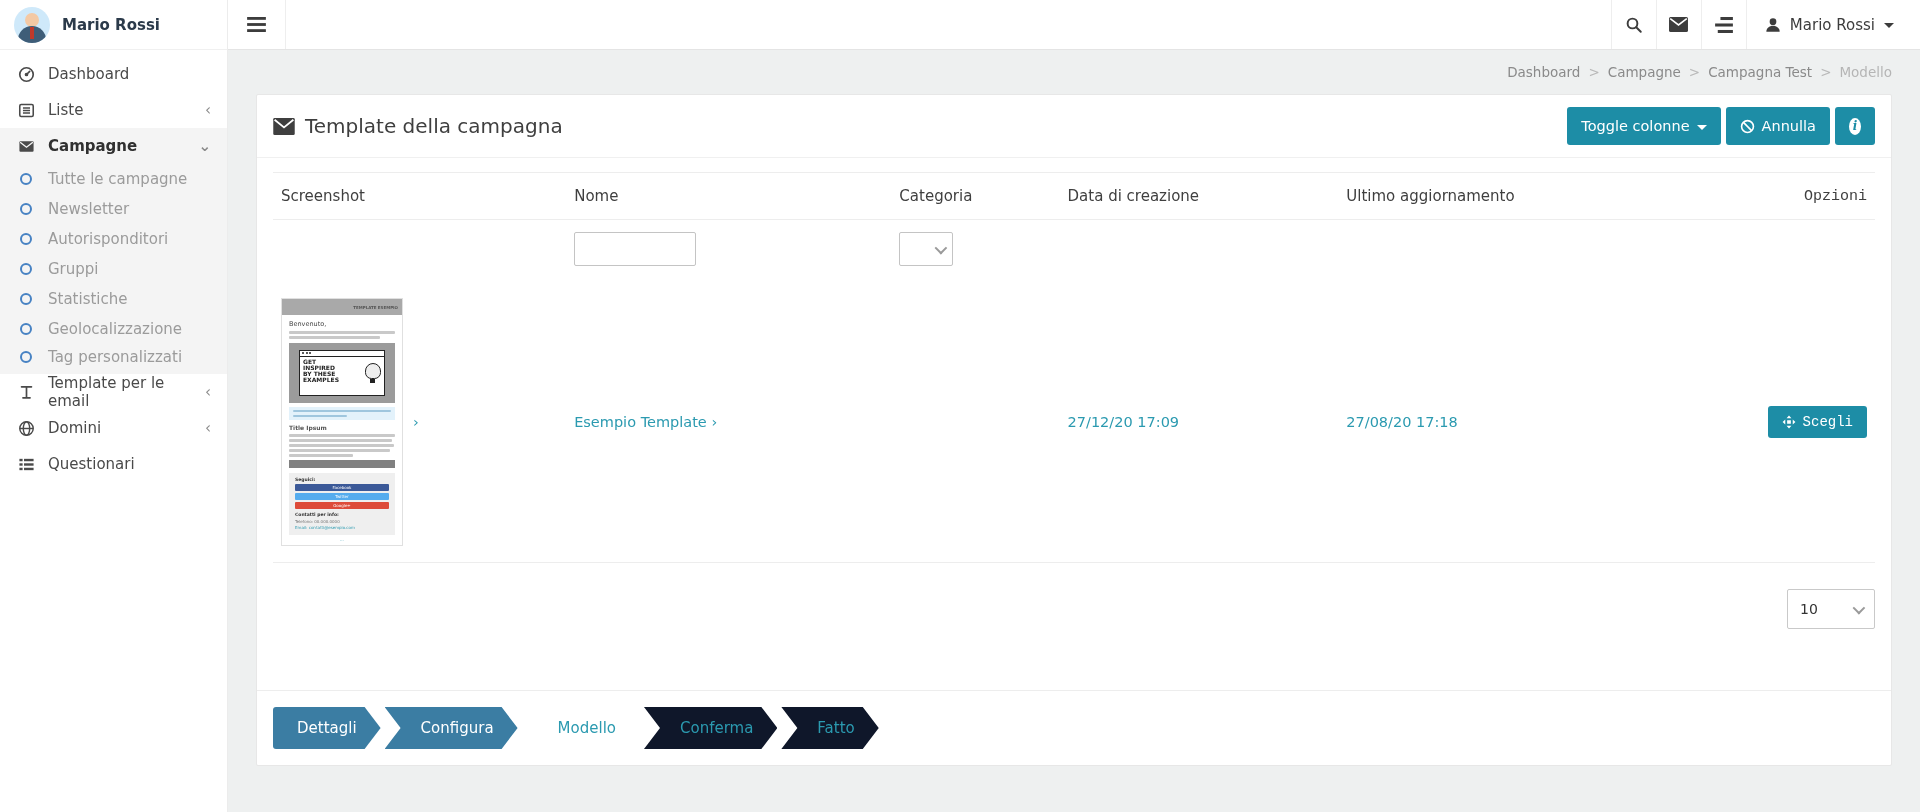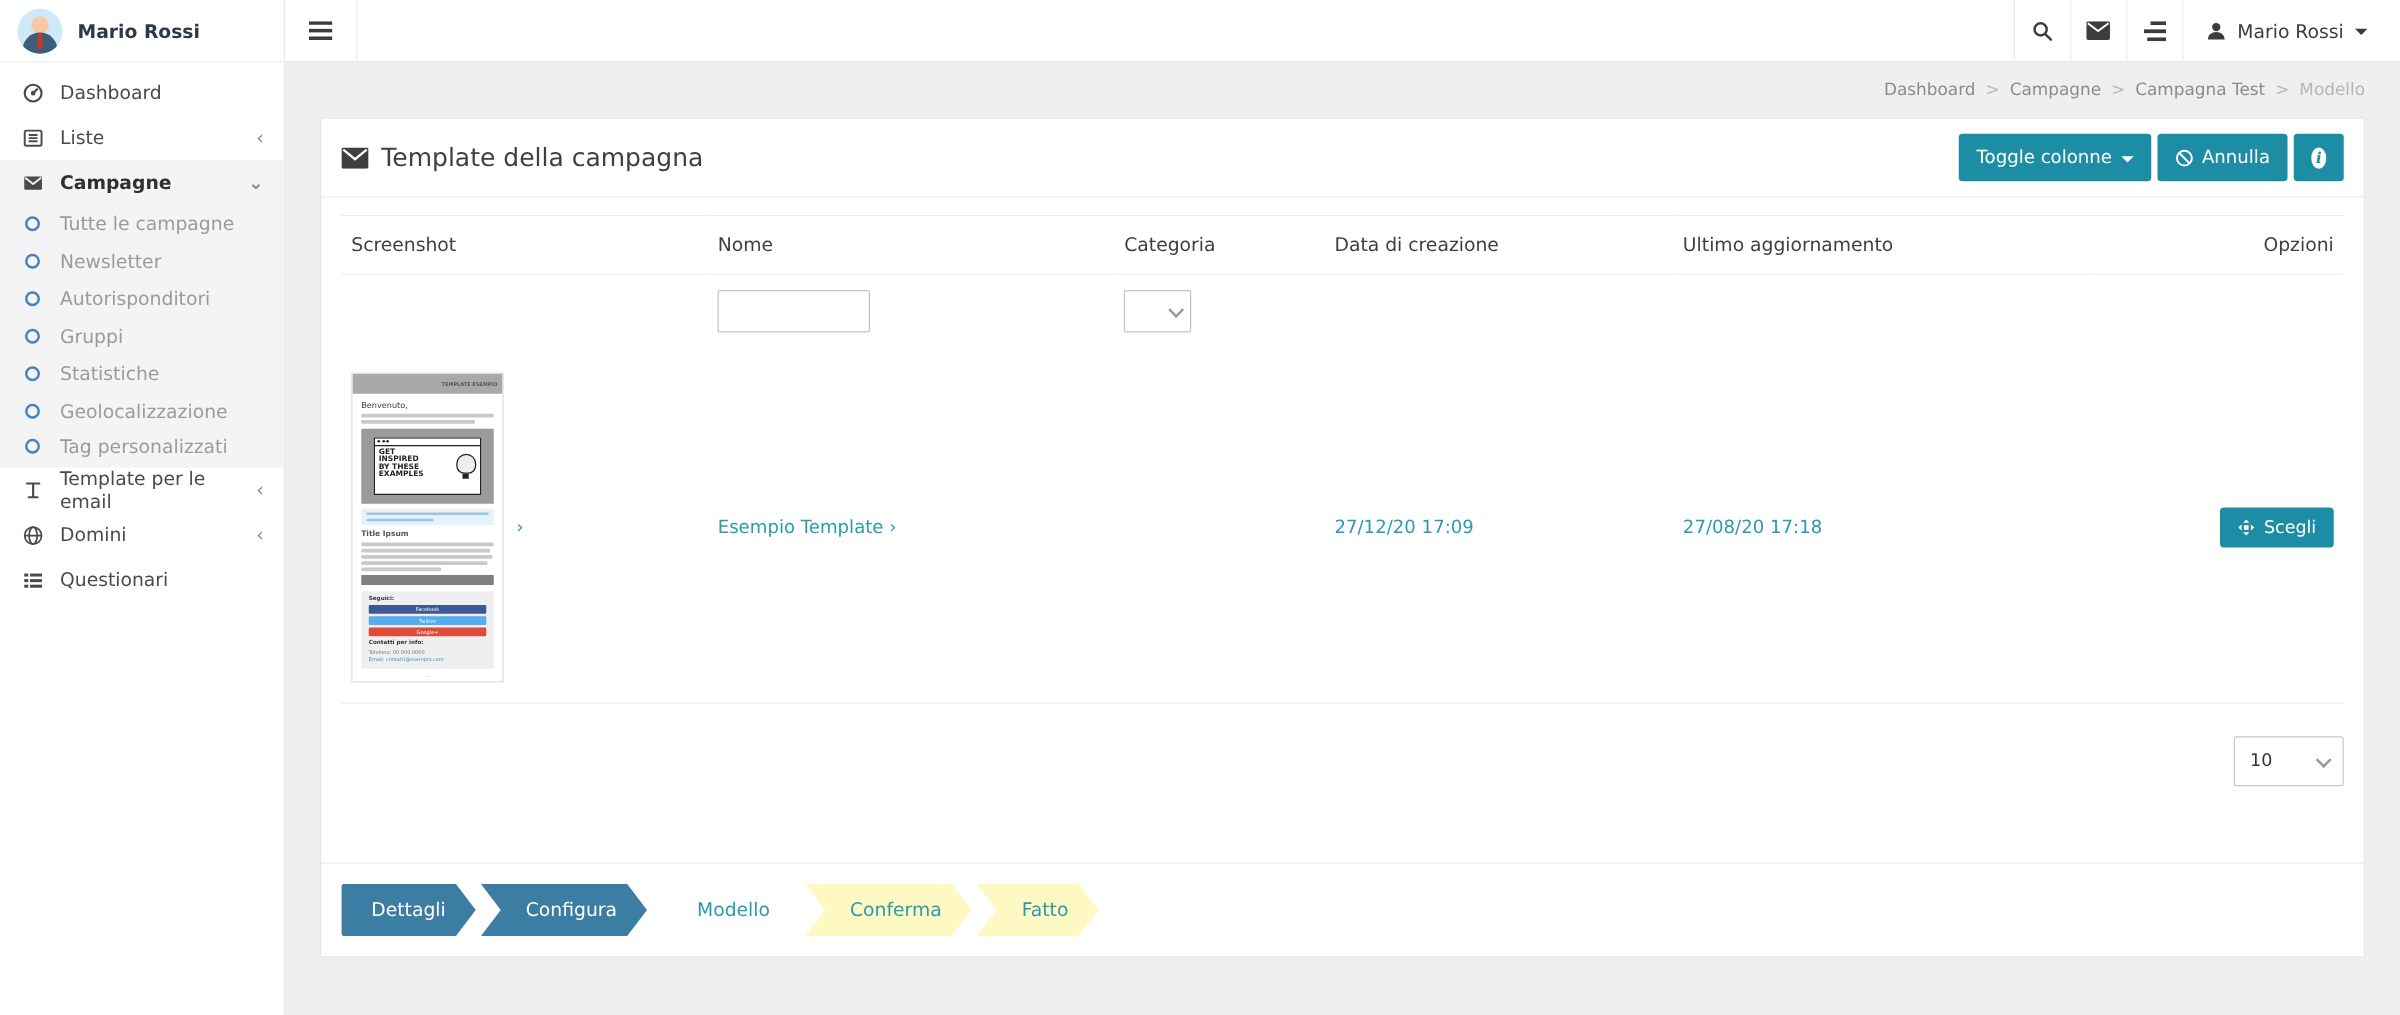--- a/index.html
+++ b/index.html
@@ -47,21 +47,21 @@
   .head-actions { margin-left:auto; display:flex; gap:5px; }
   .btn-teal { background:#1d8da6; color:#fff; border:none; font-size:14.5px; height:38px; padding:0 14px; border-radius:3px; display:flex; align-items:center; gap:7px; cursor:pointer; font-family:inherit; }
   .btn-info { width:40px; justify-content:center; }
   .i-badge { width:17px; height:17px; border-radius:50%; background:#fff; color:#1d8da6; font-size:12px; font-weight:bold; font-family:"DejaVu Serif",serif; font-style:italic; display:flex; align-items:center; justify-content:center; }
 
   .panel-body { padding:14px 16px 0; flex:1; }
   .summary { font-size:13px; color:#9a9a9a; padding:8px 0 14px; }
 
   table.grid { width:100%; border-collapse:collapse; }
   .grid th { text-align:left; font-weight:normal; font-size:15px; color:#3f3f3f; padding:14px 8px; border-top:1px solid #ededed; border-bottom:1px solid #ededed; }
-  .grid th.right, .grid td.right { text-align:right; }
+  .grid th.right, .grid td.right { text-align:right;font-family:Liberation Mono, monospace; }
   .grid td { padding:10px 8px; vertical-align:middle; font-size:14px; }
   .filter-row td { padding:12px 8px 16px; }
   .data-row td { border-bottom:1px solid #ededed; padding:16px 8px; }
   .f-input { width:122px; height:34px; border:1px solid #c4c4c4; border-radius:2px; background:#fff; font-size:14px; padding:0 8px; font-family:inherit; }
   .f-select { width:54px; height:34px; border:1px solid #c4c4c4; border-radius:2px; background:#fff; display:flex; align-items:center; justify-content:flex-end; padding-right:8px; cursor:pointer; }
   .chev-down { width:9px; height:9px; border-right:2px solid #9a9a9a; border-bottom:2px solid #9a9a9a; transform:rotate(45deg) translateY(-2px); }
   .teal-link { color:#2b9ab0; cursor:pointer; text-decoration:none; font-size:14.5px; }
   .shot-cell { display:flex; align-items:center; gap:10px; }
   .btn-scegli { margin-left:auto; }
 
@@ -70,21 +70,21 @@
   .page-size .chev-down { margin-left:auto; }
 
   
   .panel-foot { border-top:1px solid #ededed; padding:16px; }
   .wizard { display:flex; }
   .step { height:42px; display:flex; align-items:center; padding:0 24px 0 36px; font-size:15px; margin-right:4px;
           clip-path:polygon(0 0, calc(100% - 16px) 0, 100% 50%, calc(100% - 16px) 100%, 0 100%, 16px 50%); cursor:pointer; }
   .step.first { clip-path:polygon(0 0, calc(100% - 16px) 0, 100% 50%, calc(100% - 16px) 100%, 0 100%); border-radius:3px 0 0 3px; padding-left:24px; }
   .step.done { background:#3b7da3; color:#fff; }
   .step.current { background:#ffffff; color:#2b9ab0; }
-  .step.todo { background:#fef9c3; color:#2b9ab0;justify-content:flex-end; }
+  .step.todo { background:#0f172a; color:#2b9ab0;justify-content:flex-end; }
 
   
   .thumb { width:122px; height:248px; background:#fff; border:1px solid #e0e0e0; font-family:inherit; overflow:hidden; flex:none; cursor:pointer; }
   .t-head { height:16px; background:#a9a9a9; display:flex; align-items:center; justify-content:flex-end; padding:0 4px; }
   .t-head span { font-size:4px; color:#555; font-weight:bold; }
   .t-pad { padding:5px 7px 0; }
   .t-welcome { font-size:6.5px; font-weight:normal; color:#444; margin-bottom:3px; }
   .t-line { height:2.5px; background:#c9c9c9; border-radius:1px; margin-bottom:2.5px; }
   .t-img { margin:4px 0; background:#9b9b9b; height:60px; display:flex; align-items:center; justify-content:center; }
   .t-window { background:#fff; border:1.5px solid #222; width:86px; height:46px; }

